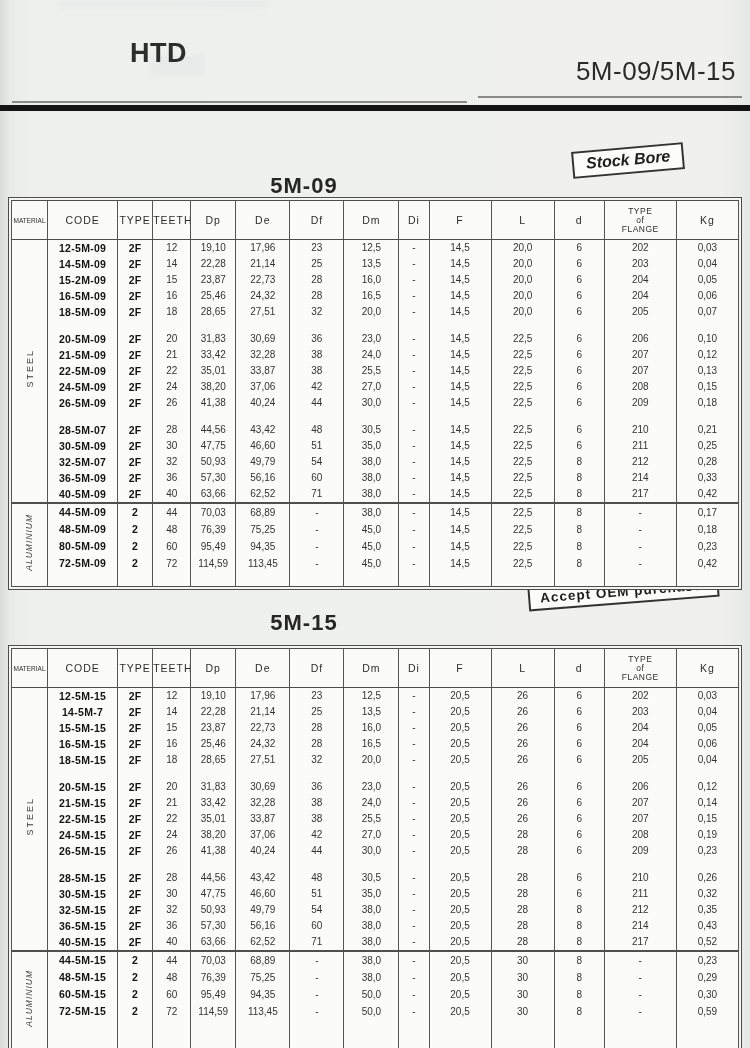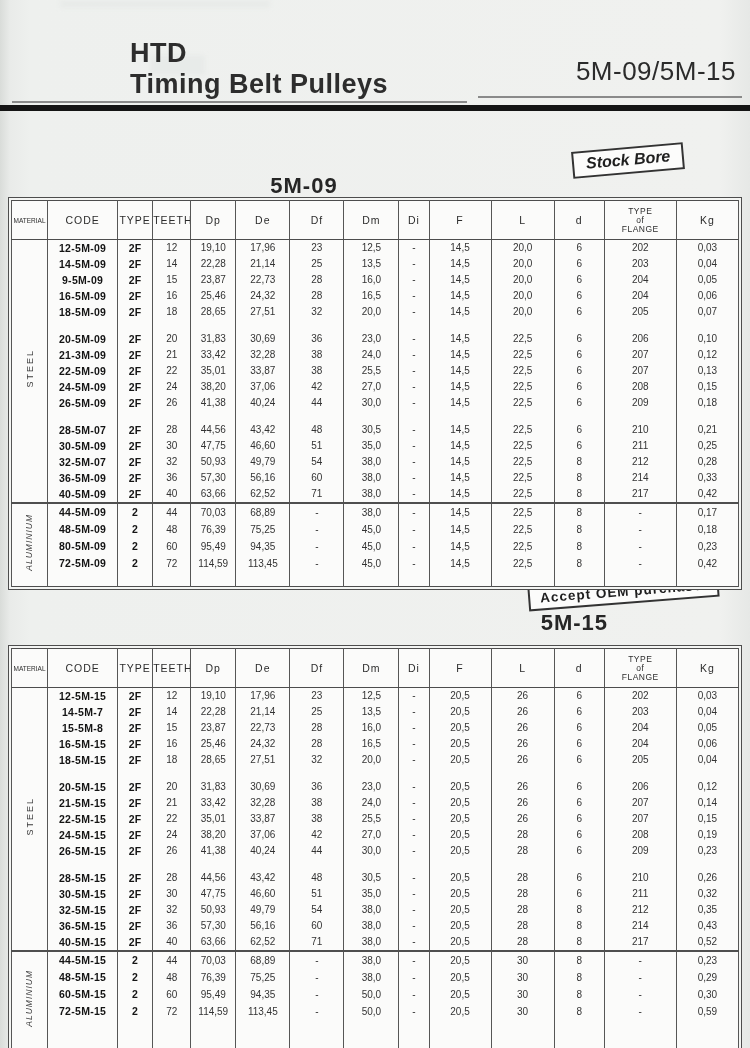--- a/index.html
+++ b/index.html
@@ -15,21 +15,21 @@
   .page-ref{position:absolute;right:14px;top:56px;font-weight:normal;color:#2b2b2b;font-size:26px;letter-spacing:.5px;}
   .rule-thin-left{position:absolute;left:12px;top:101px;width:455px;height:2px;background:#8a8a8a;}
   .rule-thin-right{position:absolute;left:478px;top:96px;width:264px;height:2px;background:#8a8a8a;}
   .rule-thick{position:absolute;left:0;top:105px;width:750px;height:6px;background:#141414;}
   
   .stamp{position:absolute;border:2px solid #333;background:#fcfcfb;color:#1f1f1f;font-weight:bold;white-space:nowrap;box-shadow:0 0 0 1px #fcfcfb inset;}
   .stamp-stock{left:572px;top:147px;transform:rotate(-5deg);font-size:16px;font-style:italic;padding:2px 12px 3px;}
   .stamp-oem{left:528px;top:580px;transform:rotate(-4.5deg);font-size:13.5px;padding:2px 10px 3px;letter-spacing:1px;}
   
   .tbl-title{position:absolute;left:0;width:608px;text-align:center;font-size:22px;font-weight:bold;color:#262626;letter-spacing:1px;}
-  .t1{top:173px;} .t2{top:610px;text-align:right;}
+  .t1{top:173px;} .t2{top:610px;}
   
   .tbl-wrap{position:absolute;left:8px;width:734px;border:1px solid #4d4d4d;padding:2px;background:#f4f5f3;box-sizing:border-box;}
   .w1{top:197px;} .w2{top:645px;}
   table.cat{border-collapse:collapse;width:100%;table-layout:fixed;background:#fbfbfa;}
   table.cat th,table.cat td{border-left:1px solid #565656;border-right:1px solid #565656;padding:0;text-align:center;vertical-align:middle;overflow:hidden;}
   table.cat{border:1px solid #4d4d4d;}
   table.cat thead th{height:38px;font-size:10.5px;font-weight:normal;color:#2c2c2c;letter-spacing:1px;border-bottom:1px solid #4d4d4d;}
   table.cat thead th.c0{font-size:6.5px;letter-spacing:0;transform:none;}
   table.cat thead th .flange{display:block;font-size:8.5px;line-height:9px;letter-spacing:.5px;}
   tr.data td{height:16px;font-size:10px;color:#333;line-height:16px;}
@@ -43,21 +43,20 @@
   td.mat.alu span{font-style:italic;font-size:8.5px;letter-spacing:1px;color:#444;}
 </style>
 </head>
 <body>
 
 <div class="smudge" style="left:60px;top:0;width:210px;height:8px;"></div>
 <div class="smudge" style="left:150px;top:55px;width:55px;height:20px;"></div>
 
 <div class="hdr-title">
   <div>HTD</div>
-  <div>Timing Belt Pulleys</div>
 </div>
 <div class="page-ref">5M-09/5M-15</div>
 <div class="rule-thin-left"></div>
 <div class="rule-thin-right"></div>
 <div class="rule-thick"></div>
 
 <div class="stamp stamp-stock">Stock Bore</div>
 <div class="stamp stamp-oem">Accept OEM purchase.</div>
 
 <div class="tbl-title t1">5M-09</div>
@@ -129,21 +128,21 @@
           <td class="c6">25</td>
           <td class="c7">13,5</td>
           <td class="c8">-</td>
           <td class="c9">14,5</td>
           <td class="c10">20,0</td>
           <td class="c11">6</td>
           <td class="c12">203</td>
           <td class="c13">0,04</td>
         </tr>
         <tr class="data">
-          <td class="c1 b">9-5M-09</td>
+          <td class="c1 b">15-2M-09</td>
           <td class="c2 b">2F</td>
           <td class="c3">15</td>
           <td class="c4">23,87</td>
           <td class="c5">22,73</td>
           <td class="c6">28</td>
           <td class="c7">16,0</td>
           <td class="c8">-</td>
           <td class="c9">14,5</td>
           <td class="c10">20,0</td>
           <td class="c11">6</td>
@@ -204,21 +203,21 @@
           <td class="c6">36</td>
           <td class="c7">23,0</td>
           <td class="c8">-</td>
           <td class="c9">14,5</td>
           <td class="c10">22,5</td>
           <td class="c11">6</td>
           <td class="c12">206</td>
           <td class="c13">0,10</td>
         </tr>
         <tr class="data">
-          <td class="c1 b">21-3M-09</td>
+          <td class="c1 b">21-5M-09</td>
           <td class="c2 b">2F</td>
           <td class="c3">21</td>
           <td class="c4">33,42</td>
           <td class="c5">32,28</td>
           <td class="c6">38</td>
           <td class="c7">24,0</td>
           <td class="c8">-</td>
           <td class="c9">14,5</td>
           <td class="c10">22,5</td>
           <td class="c11">6</td>
@@ -508,21 +507,21 @@
           <td class="c6">25</td>
           <td class="c7">13,5</td>
           <td class="c8">-</td>
           <td class="c9">20,5</td>
           <td class="c10">26</td>
           <td class="c11">6</td>
           <td class="c12">203</td>
           <td class="c13">0,04</td>
         </tr>
         <tr class="data">
-          <td class="c1 b">15-5M-8</td>
+          <td class="c1 b">15-5M-15</td>
           <td class="c2 b">2F</td>
           <td class="c3">15</td>
           <td class="c4">23,87</td>
           <td class="c5">22,73</td>
           <td class="c6">28</td>
           <td class="c7">16,0</td>
           <td class="c8">-</td>
           <td class="c9">20,5</td>
           <td class="c10">26</td>
           <td class="c11">6</td>

